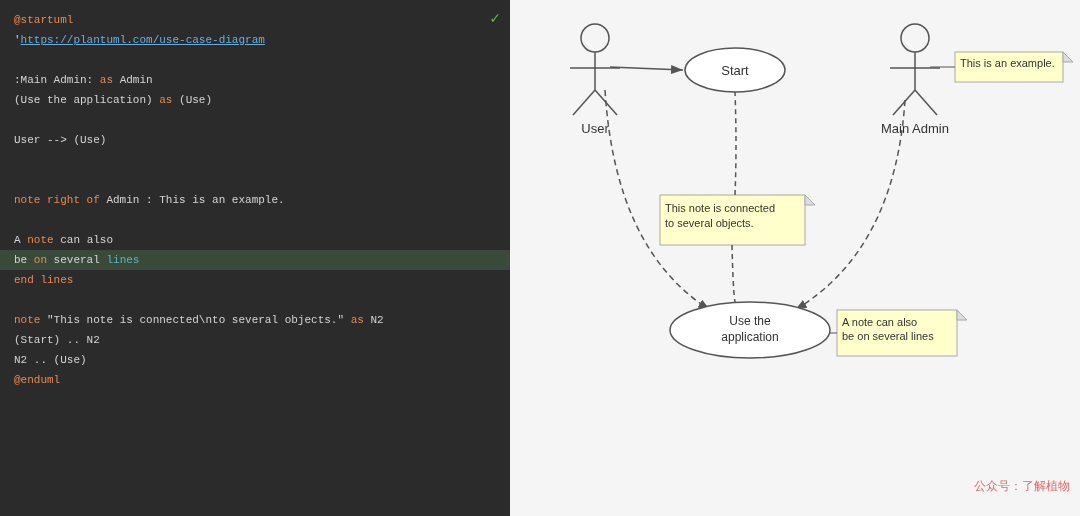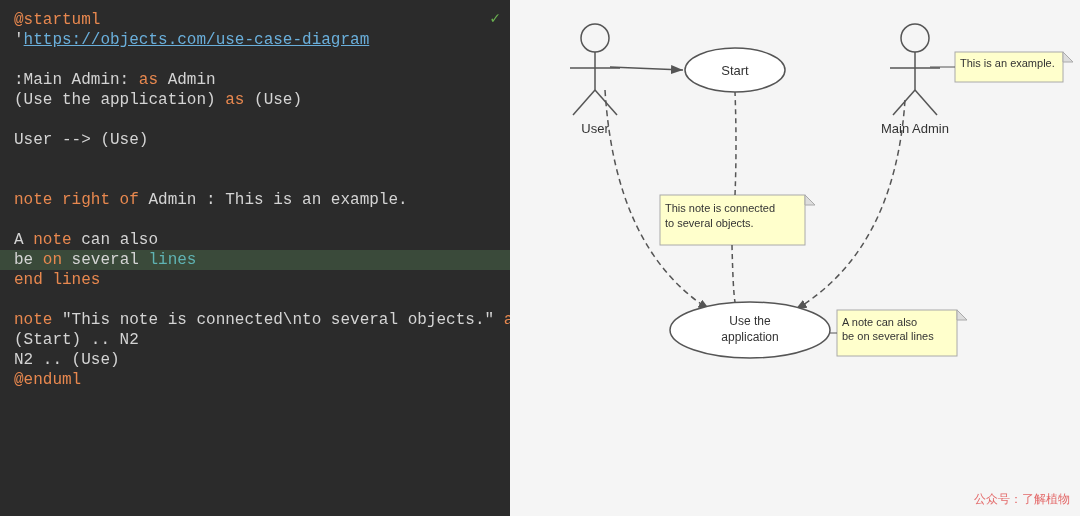--- a/index.html
+++ b/index.html
@@ -17,21 +17,21 @@
       width: 510px;
       height: 516px;
       background: #2b2b2b;
       padding: 10px 14px;
       overflow: hidden;
       position: relative;
       flex-shrink: 0;
     }
 
     .code-line {
-      font-size: 16px;
+      font-size: 11px;
       line-height: 20px;
       white-space: pre;
     }
 
     .check-icon {
       position: absolute;
       top: 8px;
       right: 10px;
       color: #6aaf50;
       font-size: 16px;
@@ -53,21 +53,21 @@
     }
 
     .diagram-svg {
       width: 100%;
       height: 100%;
     }
 
     
     .watermark {
       position: absolute;
-      bottom: 8px;
+      bottom: 21px;
       right: 10px;
       color: #e05050;
       font-size: 12px;
       font-family: Liberation Sans, sans-serif;
       opacity: 0.85;
     }
 
     
     .line-highlight {
       background: #3a4a3a;
@@ -76,21 +76,21 @@
     }
   </style>
 </head>
 <body>
 
 <div class="editor-panel">
   <span class="check-icon">✓</span>
 
   <div id="code-container">
       <div class="code-line"><span class="c-orange">@startuml</span></div>
-      <div class="code-line"><span class="c-white">'</span><span class="c-link">https://objects.com/use-case-diagram</span></div>
+      <div class="code-line"><span class="c-white">'</span><span class="c-link">https://plantuml.com/use-case-diagram</span></div>
       <div class="code-line">&nbsp;</div>
       <div class="code-line"><span class="c-white">:Main Admin:</span><span class="c-orange"> as </span><span class="c-white">Admin</span></div>
       <div class="code-line"><span class="c-white">(Use the application)</span><span class="c-orange"> as </span><span class="c-white">(Use)</span></div>
       <div class="code-line">&nbsp;</div>
       <div class="code-line"><span class="c-white">User --&gt; (Use)</span></div>
       <div class="code-line">&nbsp;</div>
       <div class="code-line">&nbsp;</div>
       <div class="code-line"><span class="c-orange">note right of </span><span class="c-white">Admin : </span><span class="c-white">This</span><span class="c-white"> is an example.</span></div>
       <div class="code-line">&nbsp;</div>
       <div class="code-line"><span class="c-white">A </span><span class="c-orange">note</span><span class="c-white"> can </span><span class="c-white">also</span></div>

